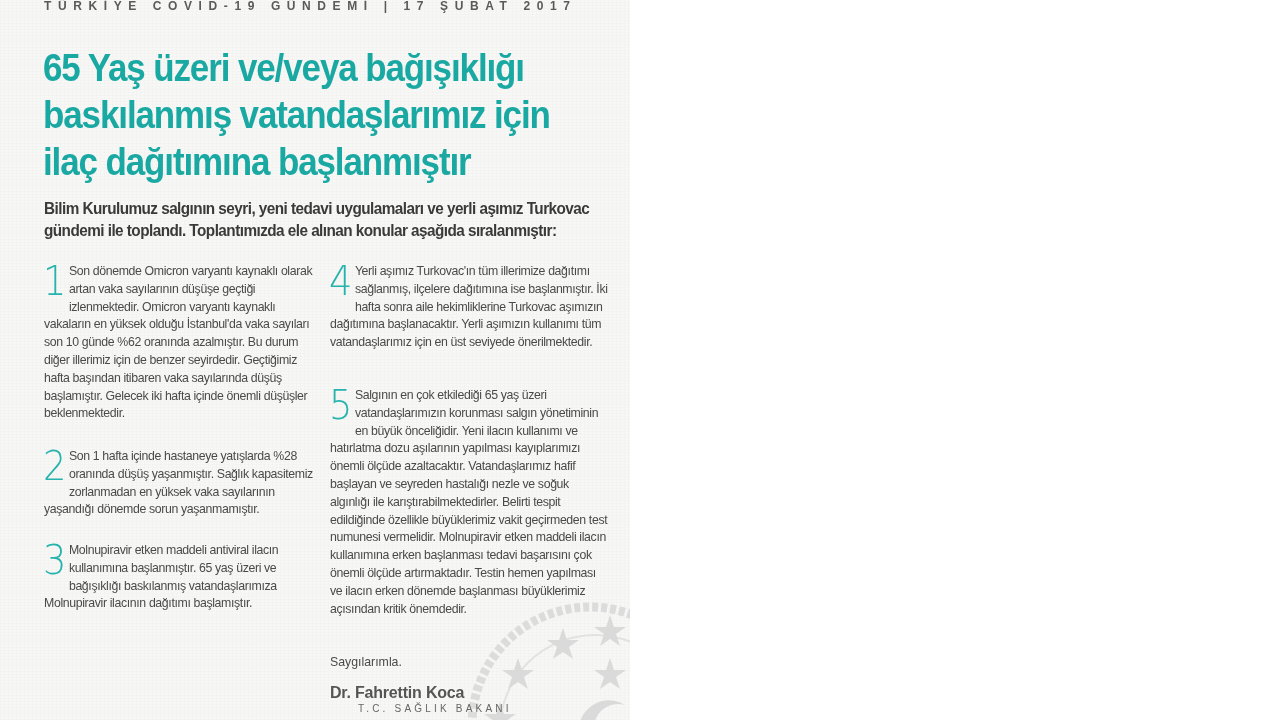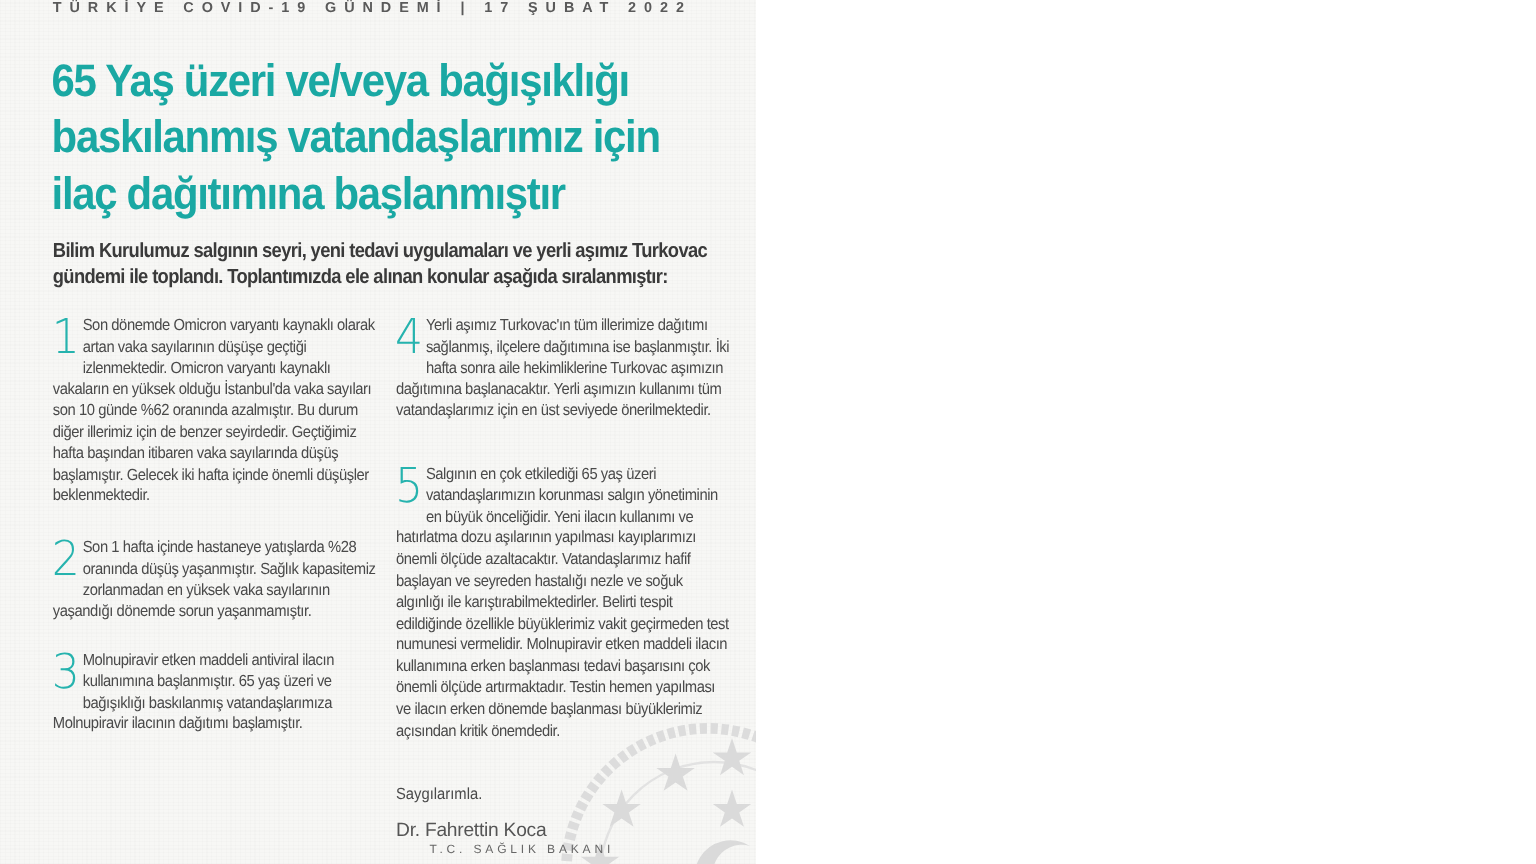--- a/index.html
+++ b/index.html
@@ -7,29 +7,29 @@
   .page { position:absolute; left:0; top:0; width:630px; height:720px; background:#f7f7f5; overflow:hidden;
     background-image: repeating-linear-gradient(0deg, rgba(0,0,0,0.012) 0 1px, transparent 1px 3px), repeating-linear-gradient(90deg, rgba(0,0,0,0.012) 0 1px, transparent 1px 4px); }
   .header { position:absolute; left:44px; top:-1px; font-size:12px; font-weight:bold; letter-spacing:6.6px; color:#5a5a5a; white-space:nowrap; }
   .title { position:absolute; left:43px; top:45px; width:580px; margin:0; font-size:38px; line-height:47px; font-weight:bold; color:#1aa8a3; letter-spacing:-1.2px; transform:scaleX(0.92); transform-origin:left top; }
   .intro { position:absolute; left:44px; top:198px; width:610px; font-size:17px; line-height:22px; font-weight:bold; color:#3a3a3a; letter-spacing:-0.6px; transform:scaleX(0.9); transform-origin:left top; }
   .item { position:absolute; font-size:13.4px; line-height:17.8px; color:#4a4a4a; letter-spacing:-0.4px; transform:scaleX(0.92); transform-origin:left top; }
   .num { float:left; font-size:40px; line-height:34px; color:#26b3ae; font-weight:normal; margin:2px 3px 0 -1px; height:36px; font-family:"DejaVu Sans", sans-serif; font-weight:200; }
   .col1 { left:44px; width:300px; }
   .col2 { left:330px; width:305px; }
   .closing { position:absolute; left:330px; top:654px; font-size:13.4px; color:#4a4a4a; transform:scaleX(0.92); transform-origin:left top; }
-  .sig-name { position:absolute; left:330px; top:684px; font-size:16px; font-weight:normal; color:#555; letter-spacing:-0.2px; }
+  .sig-name { position:absolute; left:330px; top:684px; font-size:16px; font-weight:bold; color:#555; letter-spacing:-0.2px; }
   .sig-title { position:absolute; left:330px; top:703px; font-size:10px; letter-spacing:3.2px; color:#666;margin-left:28px; }
   .emblem { position:absolute; left:460px; top:590px; width:240px; height:240px; }
 </style>
 </head>
 <body>
 
 <div class="page">
-  <div class="header">TÜRKİYE COVID-19 GÜNDEMİ | 17 ŞUBAT  2022</div>
+  <div class="header">TÜRKİYE COVID-19 GÜNDEMİ | 17 ŞUBAT  2017</div>
   <h1 class="title">65 Yaş üzeri ve/veya bağışıklığı baskılanmış vatandaşlarımız için ilaç dağıtımına başlanmıştır</h1>
   <div class="intro">Bilim Kurulumuz salgının seyri, yeni tedavi uygulamaları ve yerli aşımız Turkovac gündemi ile toplandı. Toplantımızda ele alınan konular aşağıda sıralanmıştır:</div>
 
   <div class="item col1" style="top:262px;">
     <span class="num">1</span>
     <span>Son dönemde Omicron varyantı kaynaklı olarak artan vaka sayılarının düşüşe geçtiği izlenmektedir. Omicron varyantı kaynaklı vakaların en yüksek olduğu İstanbul'da vaka sayıları son 10 günde %62 oranında azalmıştır. Bu durum diğer illerimiz için de benzer seyirdedir. Geçtiğimiz hafta başından itibaren vaka sayılarında düşüş başlamıştır. Gelecek iki hafta içinde önemli düşüşler beklenmektedir.</span>
   </div>
   <div class="item col1" style="top:447px;">
     <span class="num">2</span>
     <span>Son 1 hafta içinde hastaneye yatışlarda %28 oranında düşüş yaşanmıştır. Sağlık kapasitemiz zorlanmadan en yüksek vaka sayılarının yaşandığı dönemde sorun yaşanmamıştır.</span>

